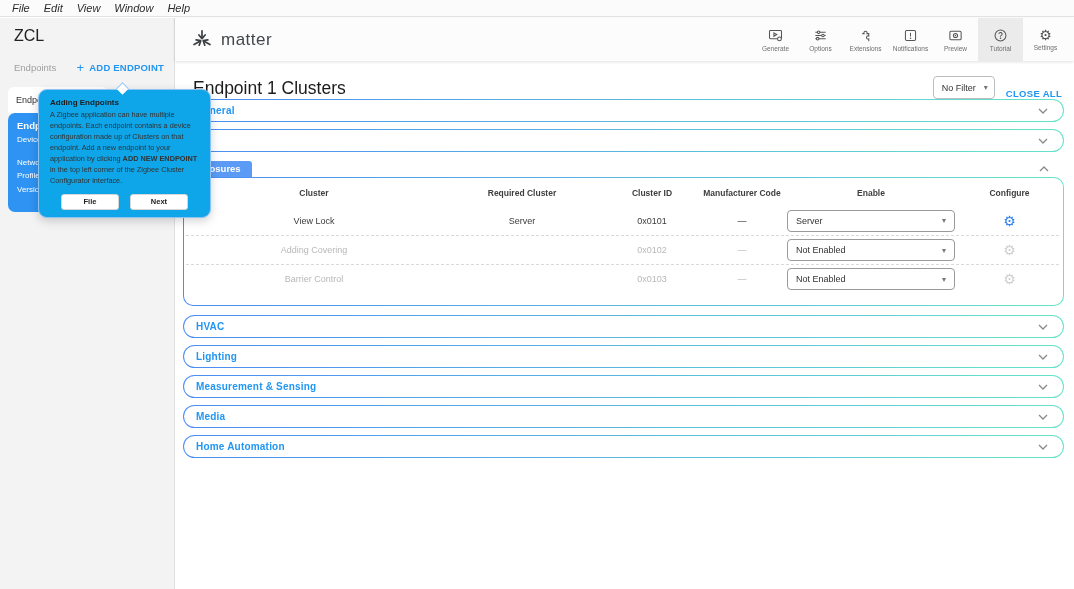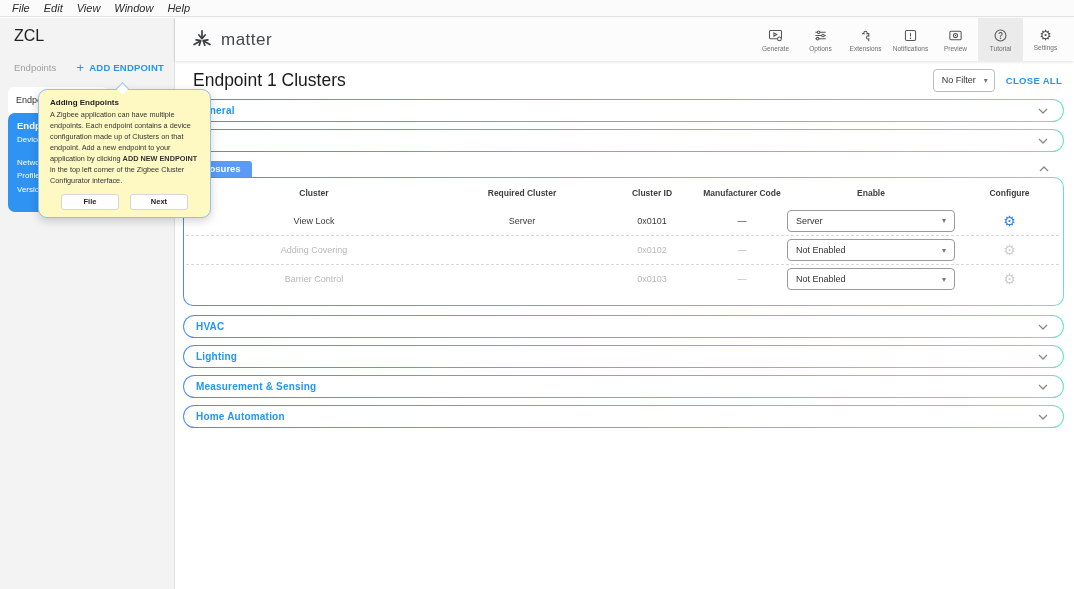--- a/index.html
+++ b/index.html
@@ -41,21 +41,21 @@
   .tb-btn { width:45px; height:43px; display:flex; flex-direction:column; align-items:center;
             justify-content:center; gap:2px; cursor:pointer; }
   .tb-btn.active { background:#ebebeb; }
   .tb-label { font-size:6.5px; color:#6d6d6d; white-space:nowrap; }
   .tb-ico { width:15px; height:15px; }
   .gear-glyph { font-size:14px; line-height:14px; color:#555; }
 
   
   #content { position:absolute; left:175px; top:61px; width:899px; height:528px; background:#fff; }
   .content-header { position:absolute; top:0; left:0; width:100%; height:38px; display:flex;
-                    align-items:center; padding:0 12px 0 18px; gap:7px; }
+                    align-items:flex-end; padding:0 12px 0 18px; gap:7px; }
   .page-title { font-size:17.5px; font-weight:500; color:#1b1b1b; flex:1; }
   .filter-select { width:62px; height:23px; border:1px solid #bdbdbd; border-radius:4px;
                    background:#fff; display:flex; align-items:center; justify-content:space-between;
                    padding:0 6px 0 8px; font-size:9px; color:#333; cursor:pointer; }
   .caret { font-size:8px; color:#777; }
   .search-box { width:135px; height:23px; border:1px solid #bdbdbd; border-radius:4px;
                 display:flex; align-items:center; padding:0 6px; gap:5px; background:#fff; }
   .search-box input { border:none; outline:none; width:100%; font-size:9px; color:#444;
                       font-family:inherit; background:transparent; }
   .search-box input::placeholder { color:#999; }
@@ -86,21 +86,21 @@
   .head .tcell { font-size:8.5px; font-weight:700; color:#3e3e3e; }
   .muted .dim { color:#b8b8b8; }
   .enable-select { width:168px; height:22px; border:1px solid #9a9a9a; border-radius:4px;
                    display:flex; align-items:center; justify-content:space-between;
                    padding:0 8px; background:#fff; font-size:9px; color:#333; cursor:pointer; }
   .gear { font-size:14px; line-height:14px; cursor:pointer; }
   .gear.on  { color:#2f80f0; }
   .gear.off { color:#cfcfcf; }
 
   
-  #tooltip { position:absolute; left:38px; top:89px; width:173px; background:#fef9c3;
+  #tooltip { position:absolute; left:38px; top:89px; width:173px; background:#0ea5e9;
              border:1.5px solid #8ec2f5; border-radius:9px; box-shadow:0 3px 10px rgba(0,0,0,.18);
              padding:8px 11px 7px; z-index:50; }
   .tooltip-arrow { position:absolute; top:-6px; left:79px; width:9px; height:9px; background:#fff;
                    border-left:1.5px solid #8ec2f5; border-top:1.5px solid #8ec2f5;
                    transform:rotate(45deg); }
   .tooltip-title { font-size:8px; font-weight:700; color:#1e1e1e; margin-bottom:3px; }
   .tooltip-body { font-size:7.3px; color:#333; line-height:1.5; }
   .tooltip-body .bold { font-weight:700; }
   .tooltip-buttons { display:flex; justify-content:space-evenly; margin-top:7px; }
   .tt-btn { width:58px; height:16px; border:1px solid #d6d6d6; border-radius:3px; background:#fff;
@@ -331,20 +331,28 @@
     <div class="pill">
       <div class="pill-inner">
         <span class="section-label">Measurement &amp; Sensing</span>
         <svg width="10" height="6" viewBox="0 0 10 6">
             <path d="M1 1 L5 5 L9 1" fill="none" stroke="#8a8a8a" stroke-width="1.3"></path>
           </svg>
       </div>
     </div>
     <div class="pill">
       <div class="pill-inner">
+        <span class="section-label">Media</span>
+        <svg width="10" height="6" viewBox="0 0 10 6">
+            <path d="M1 1 L5 5 L9 1" fill="none" stroke="#8a8a8a" stroke-width="1.3"></path>
+          </svg>
+      </div>
+    </div>
+    <div class="pill">
+      <div class="pill-inner">
         <span class="section-label">Home Automation</span>
         <svg width="10" height="6" viewBox="0 0 10 6">
             <path d="M1 1 L5 5 L9 1" fill="none" stroke="#8a8a8a" stroke-width="1.3"></path>
           </svg>
       </div>
     </div>
   </div>
 </div>
 
 <div id="tooltip">

